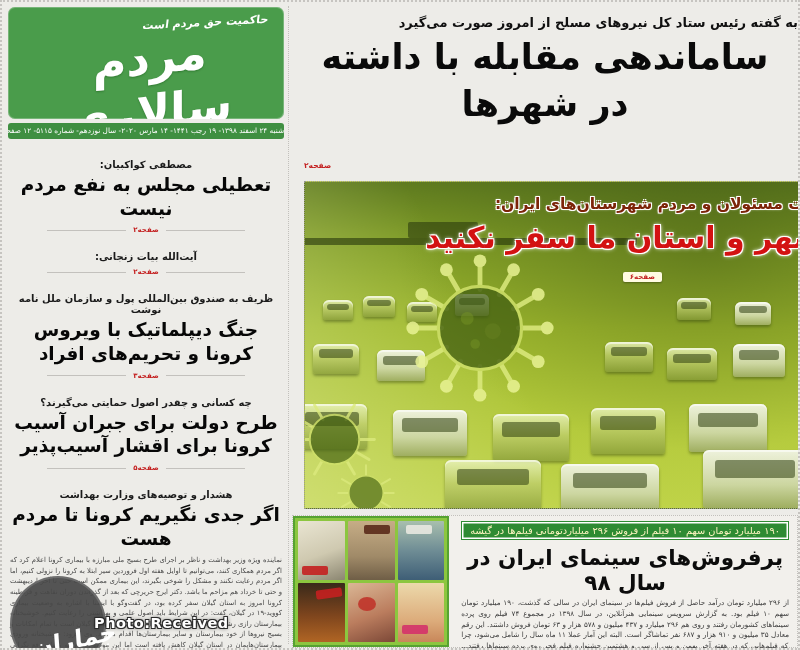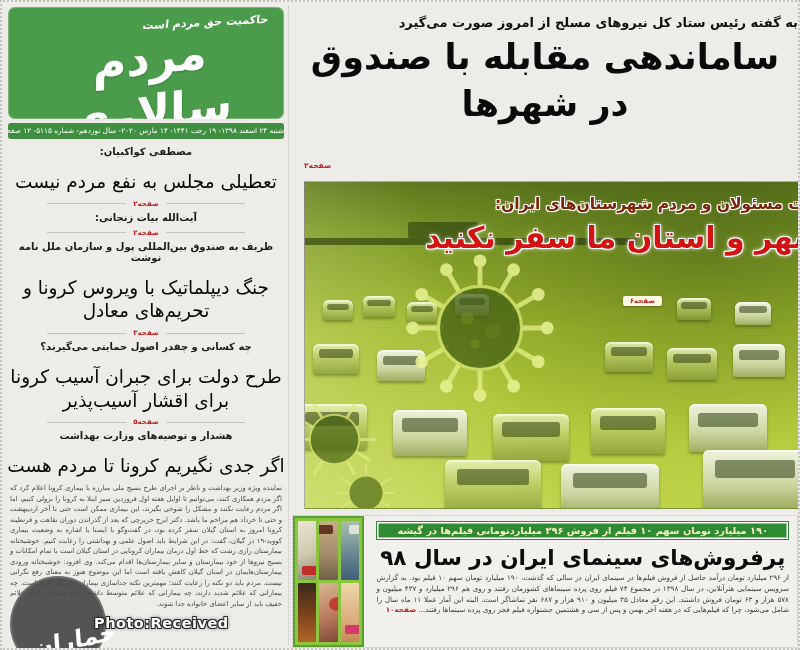--- a/index.html
+++ b/index.html
@@ -29,22 +29,22 @@
     text-shadow:0 1px 2px rgba(0,60,0,.35);
   }
   .dateline {
     position:absolute; left:6px; top:121px; width:276px; height:16px;
     background:#3f8f41; border-radius:3px; color:#fff; font-size:7.3px;
     line-height:16px; text-align:center; white-space:nowrap; overflow:hidden;
   }
 
   
   .left-news { position:absolute; left:5px; top:140px; width:278px; }
-  .news-kicker { text-align:center; font-size:10px; font-weight:bold; color:#1b1b1b; margin-top:4px; }
-  .news-headline { text-align:center; font-size:18.5px; font-weight:normal; color:#070707; line-height:1.28; margin-top:13px; }
+  .news-kicker { text-align:center; font-size:10px; font-weight:bold; color:#1b1b1b; margin-top:17px; }
+  .news-headline { text-align:center; font-size:18.5px; font-weight:bold; color:#070707; line-height:1.28; margin-top:3px; }
   .divider { display:flex; align-items:center; gap:7px; margin:6px 40px 0 40px; }
   .divider .line { flex:1; border-top:1px solid #c3c1bd; }
   .divider .ref { color:#c42222; font-size:7px; font-weight:bold; white-space:nowrap; }
   .news-body {
     font-size:6.8px; line-height:1.55; text-align:justify; color:#474747;
     margin:5px 3px 0 3px;
   }
 
   
   .lead-block { position:absolute; left:290px; top:4px; width:506px; height:170px; }
@@ -80,32 +80,32 @@
   .photo-kicker {
     position:absolute; top:13px; right:14px; font-size:15.5px; font-weight:bold; color:#7c2408;
     text-shadow:0 0 3px #fff,1px 1px 0 #fff,-1px -1px 0 #fff,1px -1px 0 #fff,-1px 1px 0 #fff;
   }
   .photo-headline {
     position:absolute; top:38px; right:14px; font-size:30px; font-weight:bold; color:#d31212;
     text-shadow:0 0 3px #fff,0 0 5px #fff,1px 1px 0 #fff,-1px -1px 0 #fff,1px -1px 0 #fff,-1px 1px 0 #fff;
   }
   .photo-pageref {
     position:absolute; top:90px; right:215px; background:#fffbe2; color:#c42222;
-    font-size:7px; font-weight:bold; padding:1px 7px; border-radius:2px; box-shadow:0 1px 2px rgba(0,0,0,.3);margin-top:24px;
+    font-size:7px; font-weight:bold; padding:1px 7px; border-radius:2px; box-shadow:0 1px 2px rgba(0,0,0,.3);
   }
 
   
   .cinema-block {
     position:absolute; left:290px; top:513px; width:506px; height:133px;
     border:1px dotted #c2c0bc; background:#f2f0ec; display:flex; gap:6px;
   }
   .cinema-text { flex:1; padding:5px 8px 4px 6px; display:flex; flex-direction:column; }
   .cinema-kicker {
-    align-self:center; background:#2e8b33; color:#fdf4c0; font-size:9.8px; font-weight:bold;
-    padding:3px 20px; box-shadow: inset 0 0 0 1.5px #fff; border:1px solid #2e8b33; white-space:nowrap;
+    align-self:center; background:#2e8b33; color:#fdf4c0; font-size:9.8px; font-weight:normal;
+    padding:3px 8px; box-shadow: inset 0 0 0 1.5px #fff; border:1px solid #2e8b33; white-space:nowrap;
   }
   .cinema-headline { text-align:center; font-size:21.5px; font-weight:bold; color:#0c0c0c; margin:5px 0 3px; }
   .cinema-body { font-size:7.2px; line-height:1.5; text-align:justify; color:#3c3c3c; }
   .cinema-body .ref { color:#c42222; font-weight:bold; }
   .poster-grid {
     width:212px; height:100%; direction:ltr;
     display:grid; grid-template-columns:repeat(3,1fr); grid-template-rows:1fr 1fr; gap:3px;
     background:#8cc63f; border:2px solid #56a231; padding:3px;
   }
   .poster { position:relative; border-radius:1px; overflow:hidden; }
@@ -168,21 +168,21 @@
       <div class="news-kicker">آیت‌الله بیات زنجانی:</div>
       <div class="divider">
         <span class="line"></span>
         <span class="ref">صفحه۲</span>
         <span class="line"></span>
       </div>
     </div>
 
     <div>
       <div class="news-kicker">ظریف به صندوق بین‌المللی پول و سازمان ملل نامه نوشت</div>
-      <div class="news-headline">جنگ دیپلماتیک با ویروس کرونا و تحریم‌های معادل</div>
+      <div class="news-headline">جنگ دیپلماتیک با ویروس کرونا و تحریم‌های افراد</div>
       <div class="divider">
         <span class="line"></span>
         <span class="ref">صفحه۳</span>
         <span class="line"></span>
       </div>
     </div>
 
     <div>
       <div class="news-kicker">چه کسانی و چقدر اصول حمایتی می‌گیرند؟</div>
       <div class="news-headline">طرح دولت برای جبران آسیب کرونا برای اقشار آسیب‌پذیر</div>
@@ -198,21 +198,21 @@
       <div class="news-headline">اگر جدی نگیریم کرونا تا مردم هست</div>
       <div class="news-body">نماینده ویژه وزیر بهداشت و ناظر بر اجرای طرح بسیج ملی مبارزه با بیماری کرونا اعلام کرد که اگر مردم همکاری کنند، می‌توانیم تا اوایل هفته اول فروردین سیر ابتلا به کرونا را نزولی کنیم، اما اگر مردم رعایت نکنند و مشکل را شوخی بگیرند، این بیماری ممکن است حتی تا آخر اردیبهشت و حتی تا خرداد هم مزاحم ما باشد. دکتر ایرج حریرچی که بعد از گذراندن دوران نقاهت و قرنطینه کرونا امروز به استان گیلان سفر کرده بود، در گفت‌وگو با ایسنا با اشاره به وضعیت بیماری کووید-۱۹ در گیلان، گفت: در این شرایط باید اصول علمی و بهداشتی را رعایت کنیم. خوشبختانه بیمارستان رازی رشت که خط اول درمان بیماران کرونایی در استان گیلان است با تمام امکانات و بسیج نیروها از خود بیمارستان و سایر بیمارستان‌ها اقدام می‌کند. وی افزود: خوشبختانه ورودی بیمارستان‌هایمان در استان گیلان کاهش یافته است اما این موضوع هنوز به معنای رفع نگرانی نیست. مردم باید دو نکته را رعایت کنند؛ مهمترین نکته جداسازی بیماران از سایر افراد است. چه بیمارانی که علائم شدید دارند، چه بیمارانی که علائم متوسط داشته و چه بیماران دارای علائم خفیف باید از سایر اعضای خانواده جدا شوند.</div>
 
     </div>
 
   </div>
 
   <div class="lead-block">
     <div class="lead-kicker">به گفته رئیس ستاد کل نیروهای مسلح از امروز صورت می‌گیرد</div>
     <div class="lead-headline">
-      <div>ساماندهی مقابله با صندوق</div>
+      <div>ساماندهی مقابله با داشته</div>
       <div>در شهرها</div>
     </div>
     <div class="lead-pageref">صفحه۲</div>
   </div>
 
   <div class="photo-block">
     <div class="haze"></div>
     <div class="gantry"></div>
     <div class="gantry-sign"></div>
 

